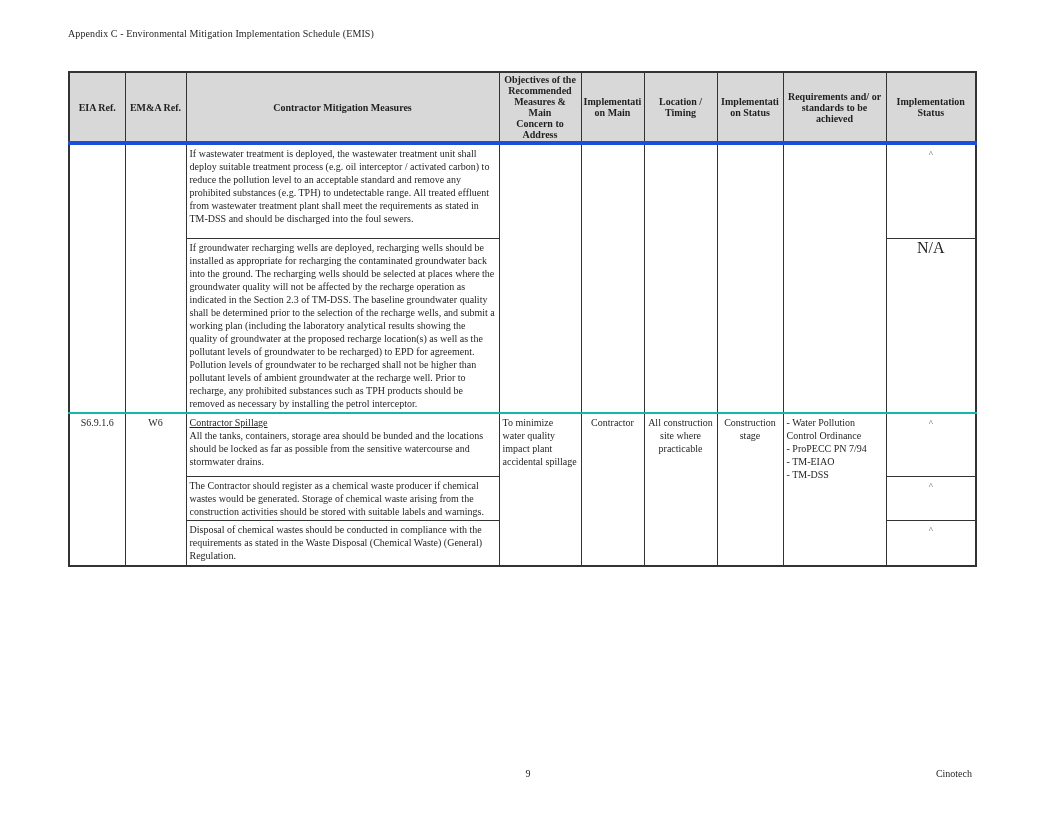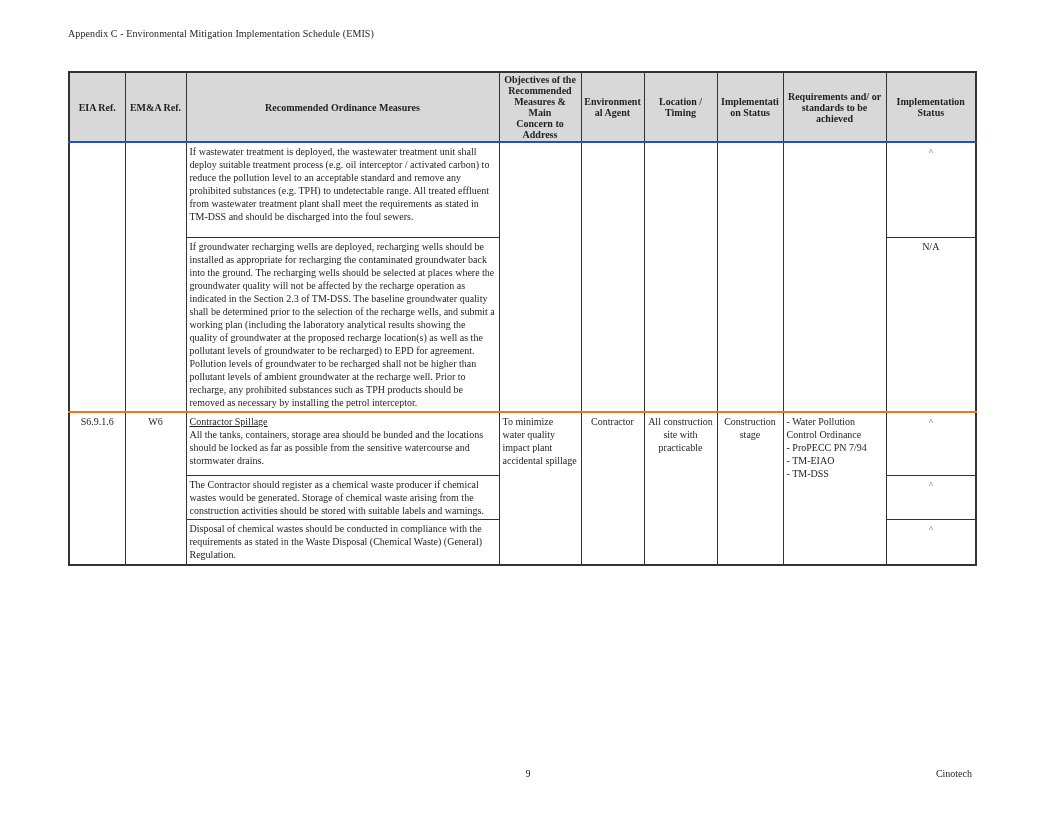--- a/index.html
+++ b/index.html
@@ -43,39 +43,39 @@
   }
   table.emis thead th {
     background: #d8d8d8;
     font-weight: bold;
     text-align: center;
     vertical-align: middle;
     line-height: 11px;
     padding: 1px 2px;
     overflow-wrap: break-word;
     word-wrap: break-word;
-    border-bottom: 2px solid #1d4ed8;
+    border-bottom: 4px solid #1d4ed8;
   }
   thead tr { height: 59px; }
   tr.r-a { height: 95px; }
   tr.r-b { height: 173px; }
   tr.r-c { height: 64px; }
   tr.r-d { height: 43px; }
   tr.r-e { height: 45px; }
-  tr.section-start > td { border-top: 2px solid #f97316; }
+  tr.section-start > td { border-top: 2px solid #14b8a6; }
   .preline { white-space: pre-line; }
   td.center { text-align: center; }
   td.status { text-align: center; padding-top: 3px; }
   .caret {
     font-size: 9px;
     line-height: 9px;
     color: #4a4a4a;
     display: inline-block;
   }
-  .na { font-size: 10px; }
+  .na { font-size: 16px; }
   .underline { text-decoration: underline; }
   .footer-page-num {
     position: absolute;
     left: 0;
     top: 768px;
     width: 1056px;
     text-align: center;
     font-size: 10px;
   }
   .footer-company {
@@ -101,27 +101,27 @@
       <col style="width:63px">
       <col style="width:73px">
       <col style="width:66px">
       <col style="width:103px">
       <col style="width:90px">
     </colgroup>
     <thead>
       <tr>
         <th class="preline">EIA Ref.</th>
         <th class="preline">EM&amp;A Ref.</th>
-        <th class="preline">Recommended Ordinance Measures</th>
+        <th class="preline">Contractor Mitigation Measures</th>
         <th class="preline">Objectives of the
 Recommended
 Measures &amp; Main
 Concern to
 Address</th>
-        <th class="preline">Environmental Agent</th>
+        <th class="preline">Implementation Main</th>
         <th class="preline">Location /
 Timing</th>
         <th class="preline">Implementation Status</th>
         <th class="preline">Requirements and/ or
 standards to be
 achieved</th>
         <th class="preline">Implementation
 Status</th>
       </tr>
     </thead>
@@ -154,21 +154,21 @@
         <td rowspan="3" class="center">W6</td>
         <td>
           <div class="underline">Contractor Spillage</div>
           <div class="preline">All the tanks, containers, storage area should be bunded and the locations should be locked as far as possible from the sensitive watercourse and stormwater drains.</div>
         </td>
         <td rowspan="3">
           <div class="preline">To minimize water quality impact plant accidental spillage</div>
         </td>
         <td rowspan="3" class="center">Contractor</td>
         <td rowspan="3" class="center">
-          <div class="preline">All construction site with practicable</div>
+          <div class="preline">All construction site where practicable</div>
         </td>
         <td rowspan="3" class="center">
           <div class="preline">Construction stage</div>
         </td>
         <td rowspan="3">
           <div class="preline">- Water Pollution Control Ordinance
 - ProPECC PN 7/94
 - TM-EIAO
 - TM-DSS</div>
         </td>

